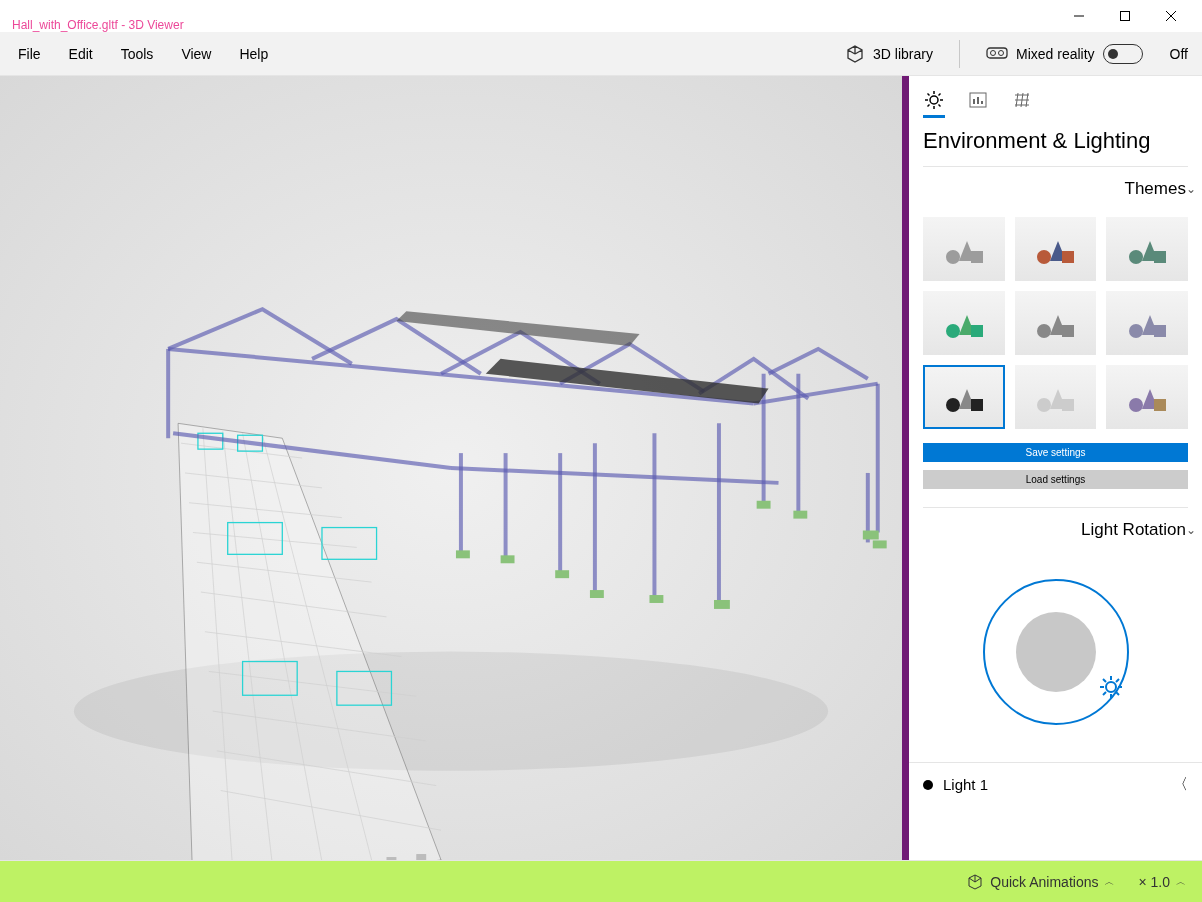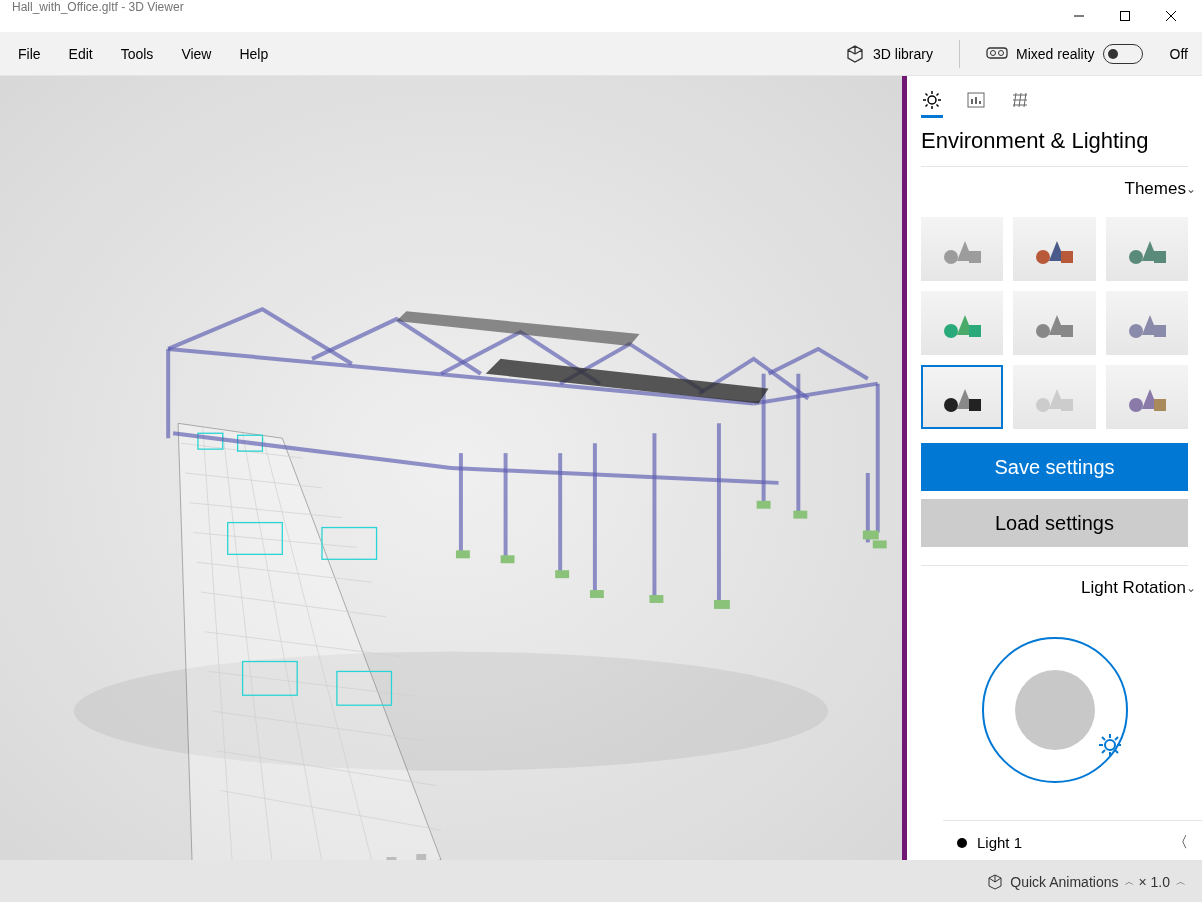--- a/index.html
+++ b/index.html
@@ -1,19 +1,19 @@
 <!DOCTYPE html>
 <html><head>
 <meta charset="utf-8">
 <style>
 * { box-sizing: border-box; margin: 0; padding: 0; font-family: "Segoe UI", sans-serif; }
 body { width: 1202px; height: 902px; overflow: hidden; background: #fff; display: flex; flex-direction: column; }
 
 
-.titlebar { height: 32px; display: flex; align-items: flex-start; padding: 0 8px; font-size: 12px; color: #737373; }
+.titlebar { height: 32px; display: flex; align-items: flex-end; padding: 0 8px; font-size: 12px; color: #ec4899; }
 .titlebar .title { flex: 1; padding-left: 4px; }
 .titlebar .win-controls { display: flex; gap: 0; }
 .titlebar .win-btn { width: 46px; height: 32px; display: flex; align-items: center; justify-content: center; }
 
 
 .menubar { height: 44px; background: #f2f2f2; border-bottom: 1px solid #e5e5e5; display: flex; align-items: center; padding: 0 4px; }
 .menubar .menu-item { padding: 0 14px; font-size: 14px; color: #000; }
 .menubar .spacer { flex: 1; }
 .menubar .right-group { display: flex; align-items: center; gap: 22px; padding: 0 10px; }
 .menubar .lib, .menubar .mr { display: flex; align-items: center; gap: 8px; font-size: 14px; }
@@ -21,48 +21,48 @@
 .toggle { width: 40px; height: 20px; border: 1px solid #333; border-radius: 10px; position: relative; }
 .toggle::after { content:""; position:absolute; width:10px; height:10px; border-radius:50%; background:#333; left:4px; top:4px; }
 .mr-off { font-size: 14px; margin-left: 19px; }
 
 
 .main { flex: 1; display: flex; min-height: 0; }
 .viewport { flex: 1; position: relative; background: radial-gradient(ellipse at center, #f0f0f0 0%, #d8d8d8 100%); }
 .viewport svg.model { position: absolute; inset: 0; width: 100%; height: 100%; }
 
 
-.panel { width: 300px; border-left: 5px solid #701a75; background: #fff; display: flex; flex-direction: column; overflow-y: auto; }
+.panel { width: 300px; border-left: 7px solid #701a75; background: #fff; display: flex; flex-direction: column; overflow-y: auto; }
 .panel-tabs { display: flex; gap: 22px; padding: 10px 14px 0 14px; }
 .panel-tab { width: 22px; height: 28px; display:flex; align-items:center; justify-content:center; position:relative; }
 .panel-tab.active::after { content:""; position:absolute; bottom:-4px; left:0; right:0; height:3px; background:#0078d4; }
 .panel-title { font-size: 22px; font-weight: 400; padding: 14px 14px 12px 14px; }
 .panel hr { border: none; border-top: 1px solid #e5e5e5; margin: 0 14px; }
 
 .section-header { display:flex; align-items:center; justify-content:flex-end; padding: 12px 6px; font-size: 17px; }
 .section-header .chev { font-size: 12px; color:#555; }
 
 .themes-grid { display: grid; grid-template-columns: repeat(3, 1fr); gap: 10px; padding: 6px 14px 14px 14px; }
 .theme-thumb { height: 64px; background: linear-gradient(#f4f4f4,#e6e6e6); display:flex; align-items:center; justify-content:center; position:relative; }
 .theme-thumb.selected { outline: 2px solid #0078d4; outline-offset: -2px; }
 .theme-thumb svg { width: 46px; height: 36px; }
 
 .panel-buttons { padding: 0 14px 18px 14px; display:flex; flex-direction:column; gap:8px; }
-.btn { height: 48px; border:none; font-size:20px; }
+.btn { height: 19px; border:none; font-size:10px; }
 .btn.primary { background:#0078d4; color:#fff; }
 .btn.secondary { background:#cccccc; color:#000; }
 
 .rotation-widget { display:flex; justify-content:center; padding: 20px 0 30px 0; }
 .rotation-widget svg { width: 160px; height: 160px; }
 
-.light-row { display:flex; align-items:center; gap:10px; padding: 12px 14px; border-top:1px solid #e5e5e5; font-size:15px;margin-left:36px; }
+.light-row { display:flex; align-items:center; gap:10px; padding: 12px 14px; border-top:1px solid #e5e5e5; font-size:15px; }
 .light-row .dot { width:10px; height:10px; border-radius:50%; background:#000; }
 
 
-.footer { height: 42px; border-top: 1px solid #e5e5e5; background:#e5e5e5; display:flex; align-items:center; justify-content:flex-end; gap:4px; padding: 0 16px; font-size:14px; color:#333; }
+.footer { height: 42px; border-top: 1px solid #e5e5e5; background:#bef264; display:flex; align-items:center; justify-content:flex-end; gap:24px; padding: 0 16px; font-size:14px; color:#333; }
 .footer .item { display:flex; align-items:center; gap:6px; }
 .footer .chev { font-size: 10px; }
 </style>
 </head>
 <body>
 
 <div class="titlebar">
   <div class="title">Hall_with_Office.gltf - 3D Viewer</div>
   <div class="win-controls">
     <div class="win-btn">

